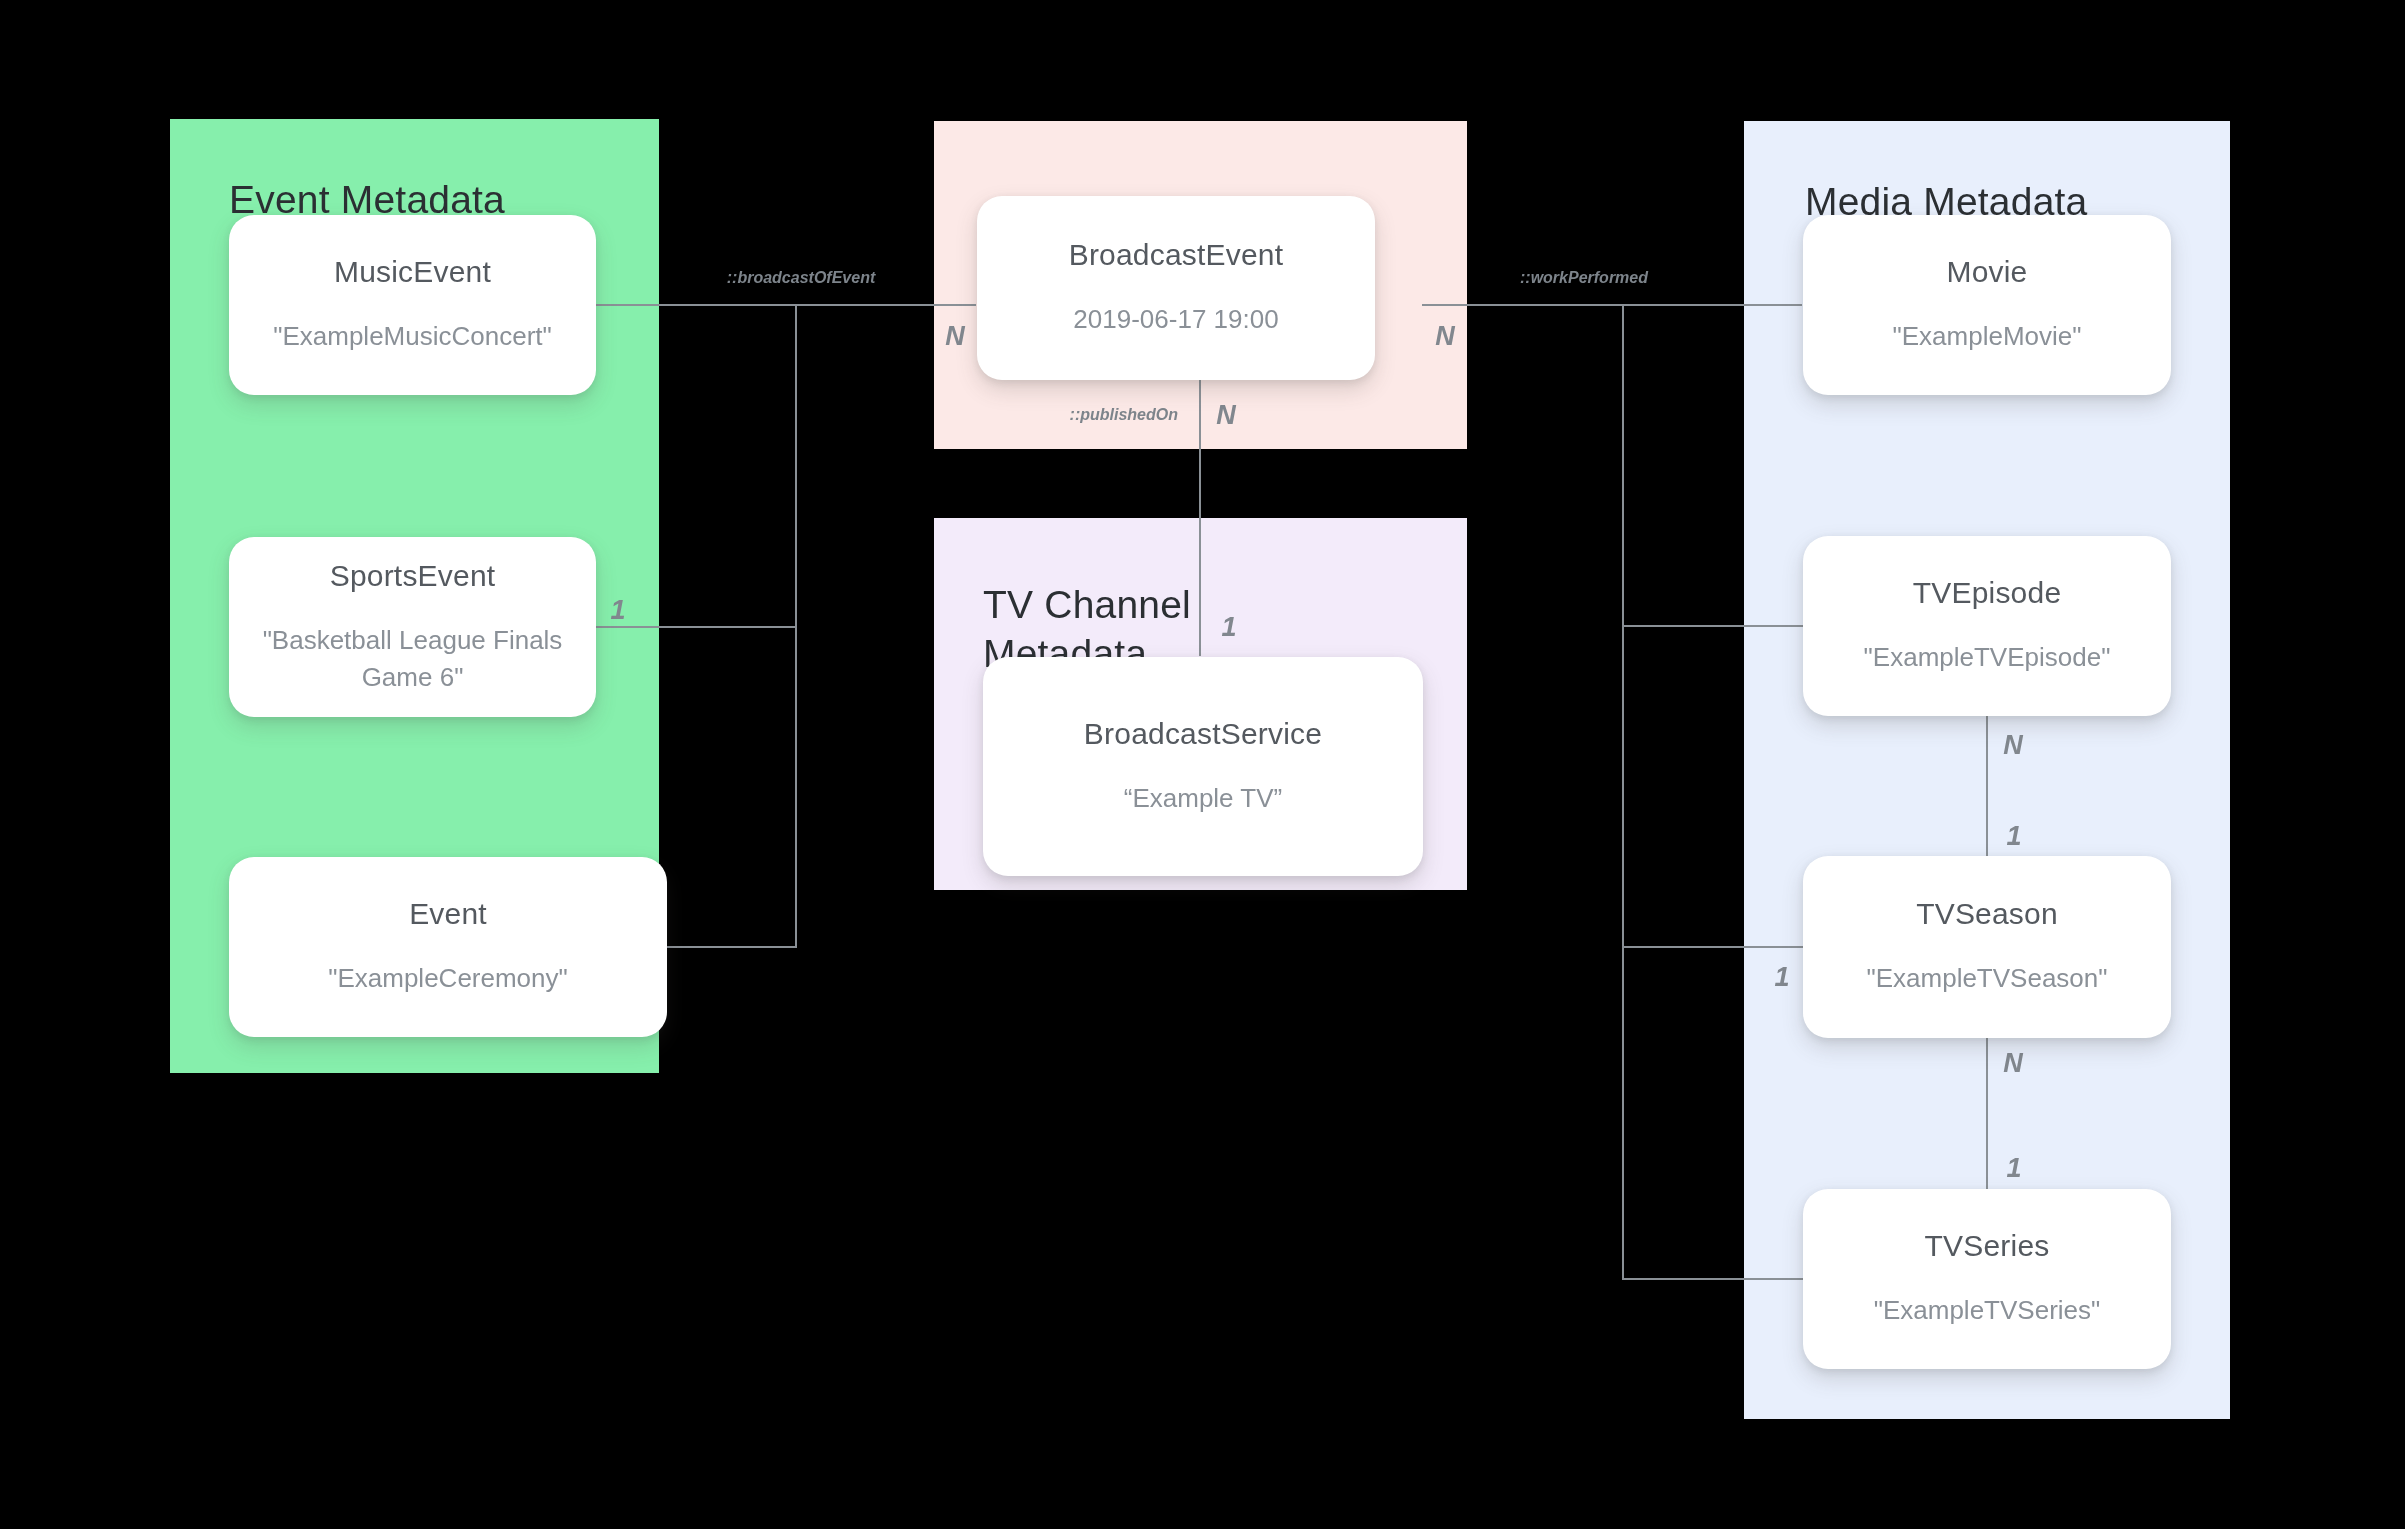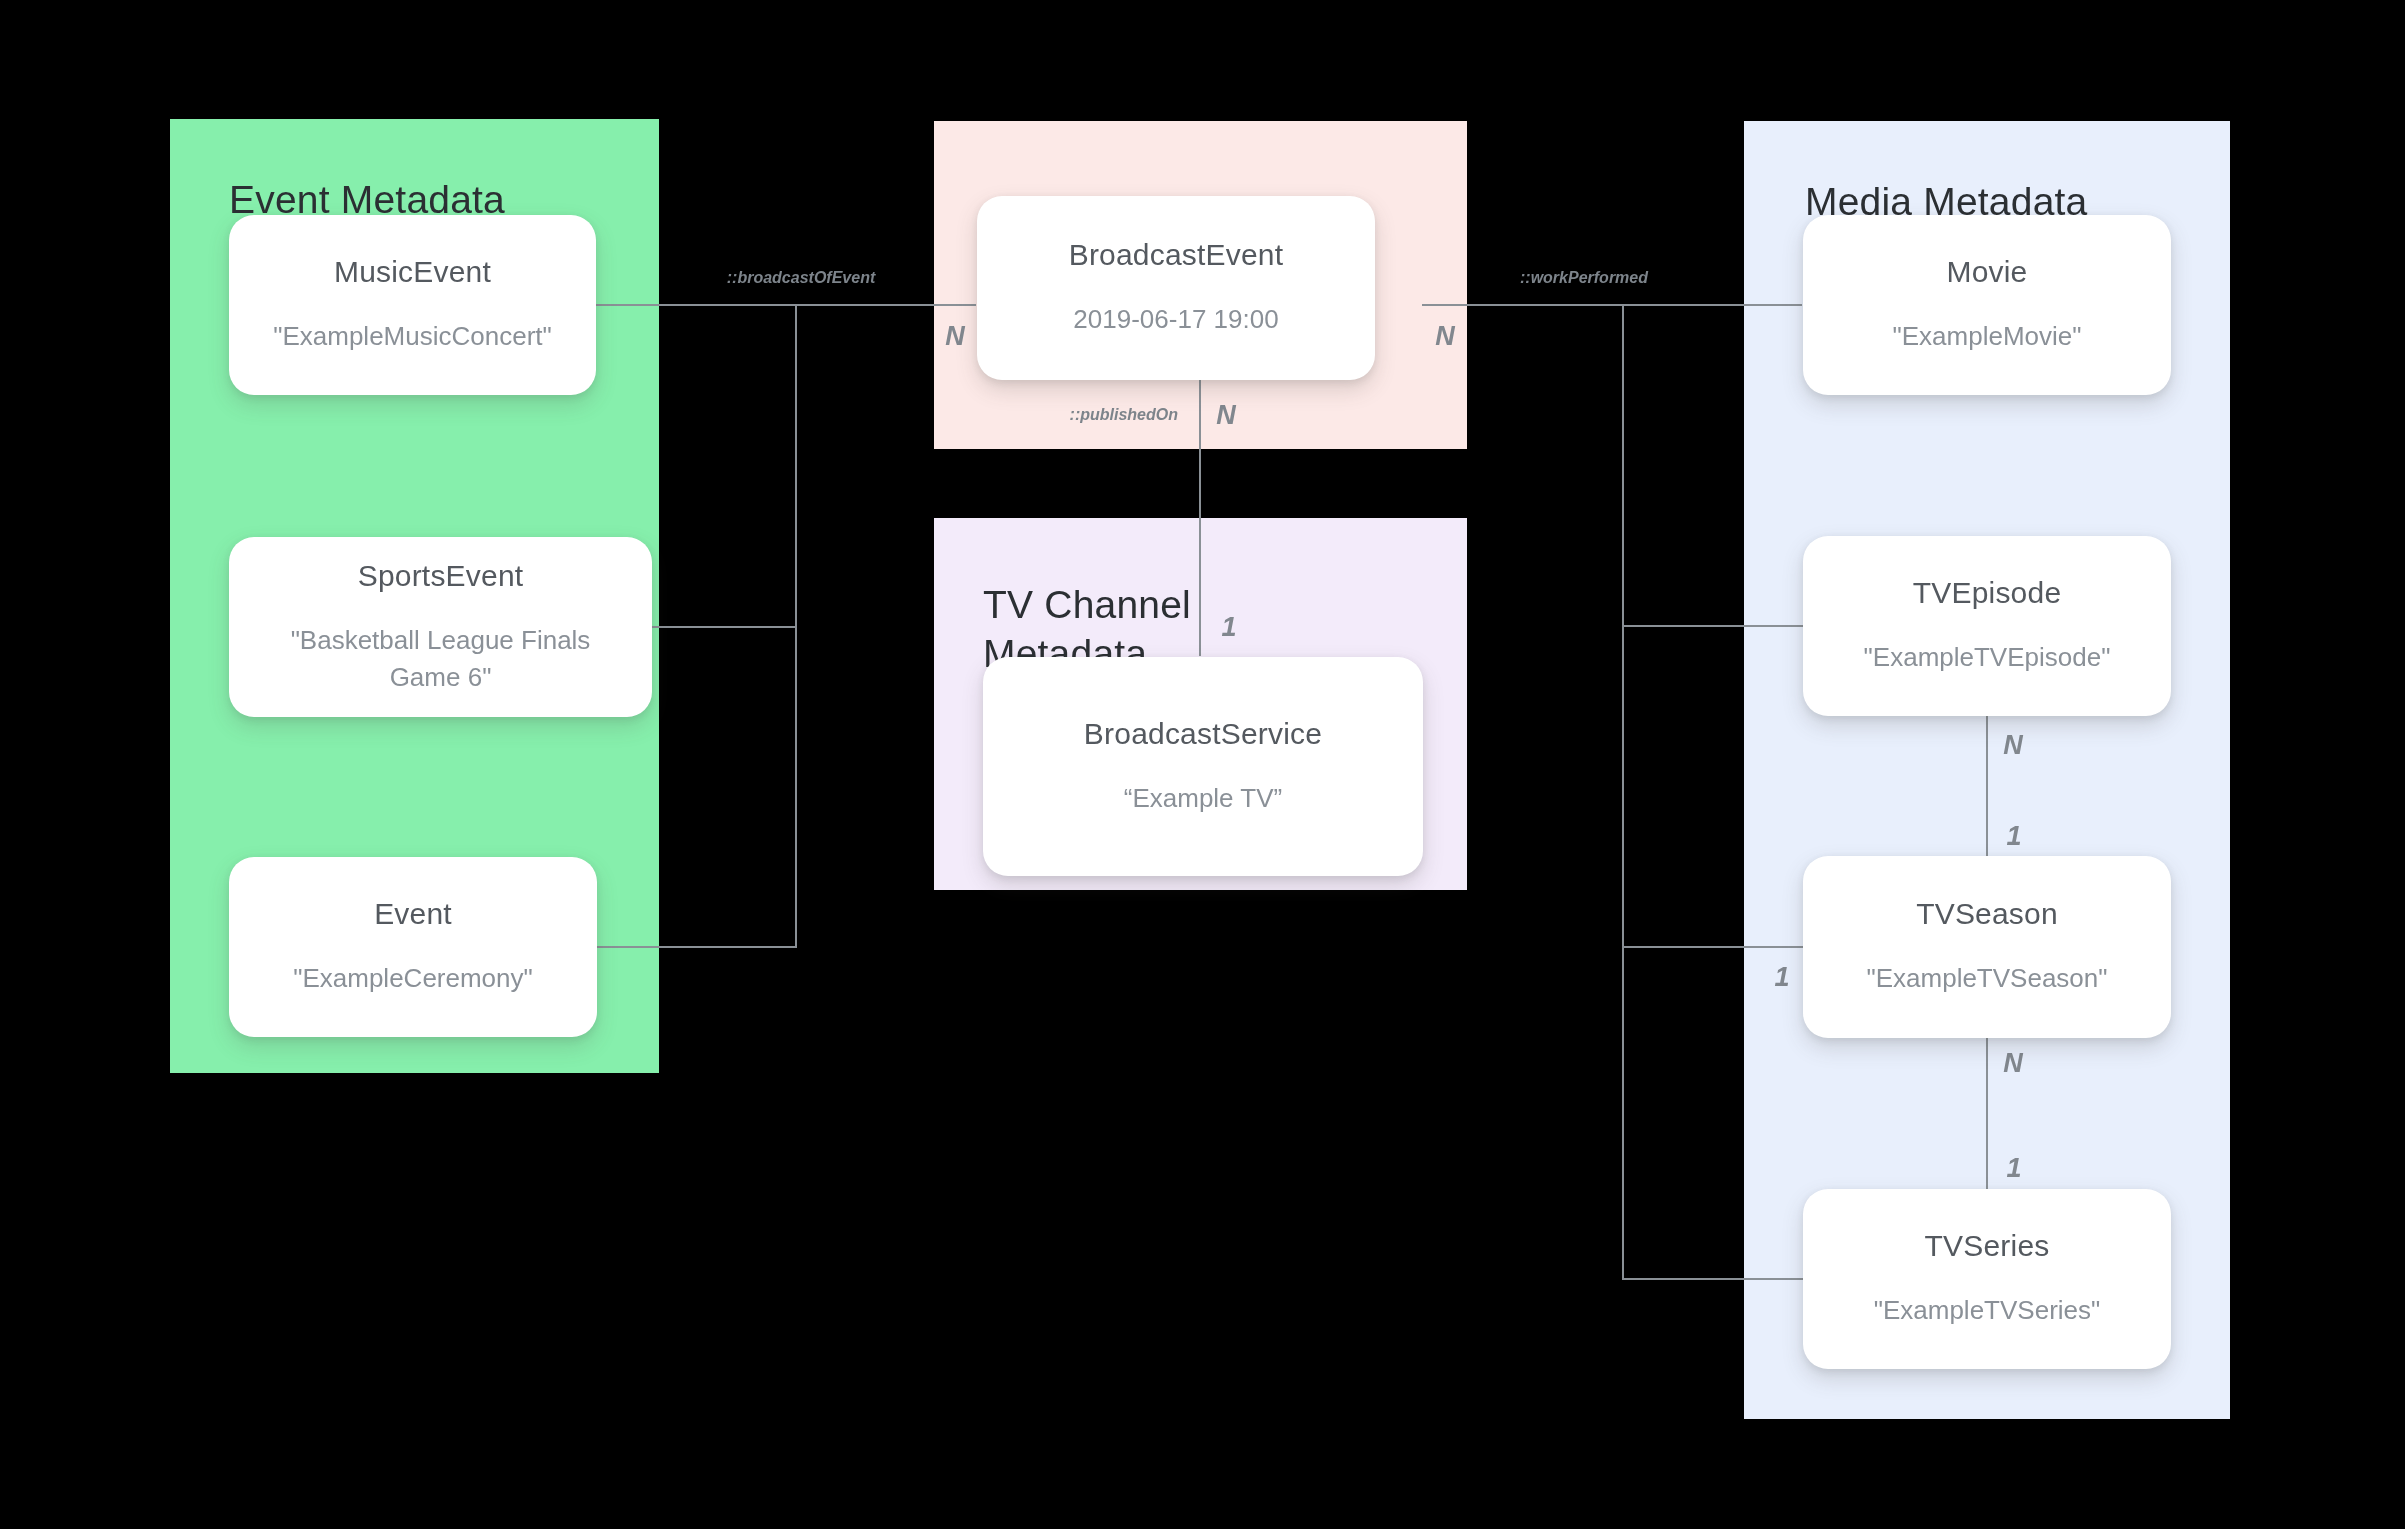--- a/index.html
+++ b/index.html
@@ -54,22 +54,22 @@
     letter-spacing: 0.2px;
   }
   .card-sub {
     font-size: 26px;
     color: #8a9097;
     line-height: 1.4;
     padding: 0 27px;
   }
 
   .card-music    { left: 229px;  top: 215px;  width: 367px; height: 180px; }
-  .card-sports   { left: 229px;  top: 537px;  width: 423px; height: 180px; }
-  .card-event    { left: 229px;  top: 857px;  width: 368px; height: 180px; text-align: center; }
+  .card-sports   { left: 229px;  top: 537px;  width: 367px; height: 180px; }
+  .card-event    { left: 229px;  top: 857px;  width: 438px; height: 180px; text-align: center; }
   .card-bevent   { left: 977px; top: 196px;  width: 398px; height: 184px; }
   .card-bservice { left: 983px; top: 657px;  width: 440px; height: 219px; }
   .card-movie    { left: 1803px; top: 215px;  width: 368px; height: 180px; }
   .card-episode  { left: 1803px; top: 536px;  width: 368px; height: 180px; }
   .card-season   { left: 1803px; top: 856px;  width: 368px; height: 182px; }
   .card-series   { left: 1803px; top: 1189px; width: 368px; height: 180px; }
 
   .hline, .vline { position: absolute; background: #8a9096; }
   .hline { height: 1.9px; }
   .vline { width: 1.9px; }

